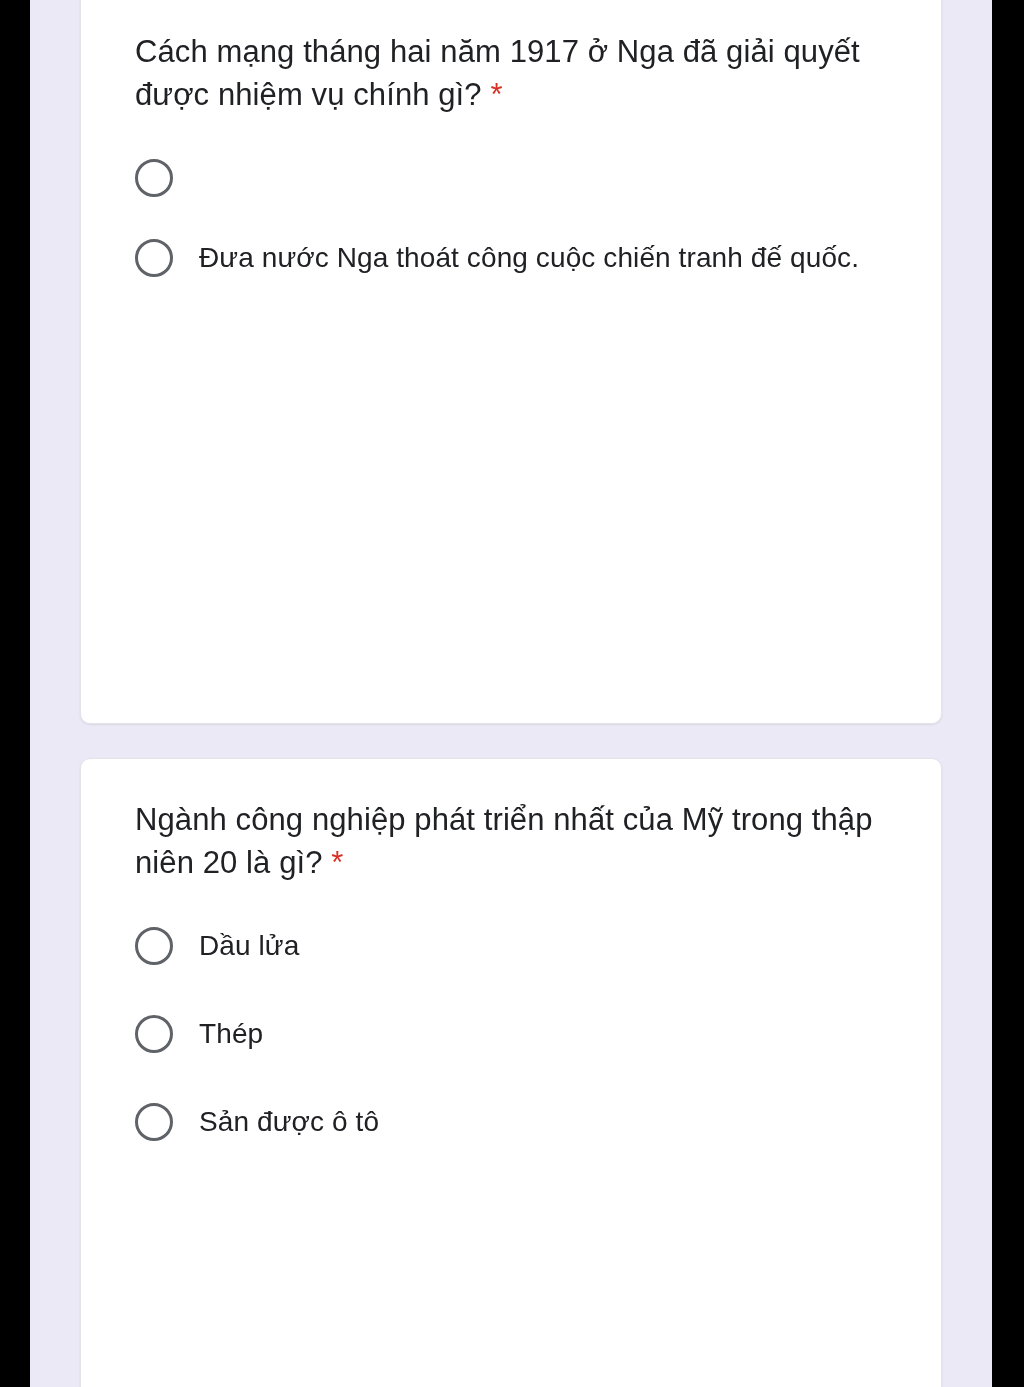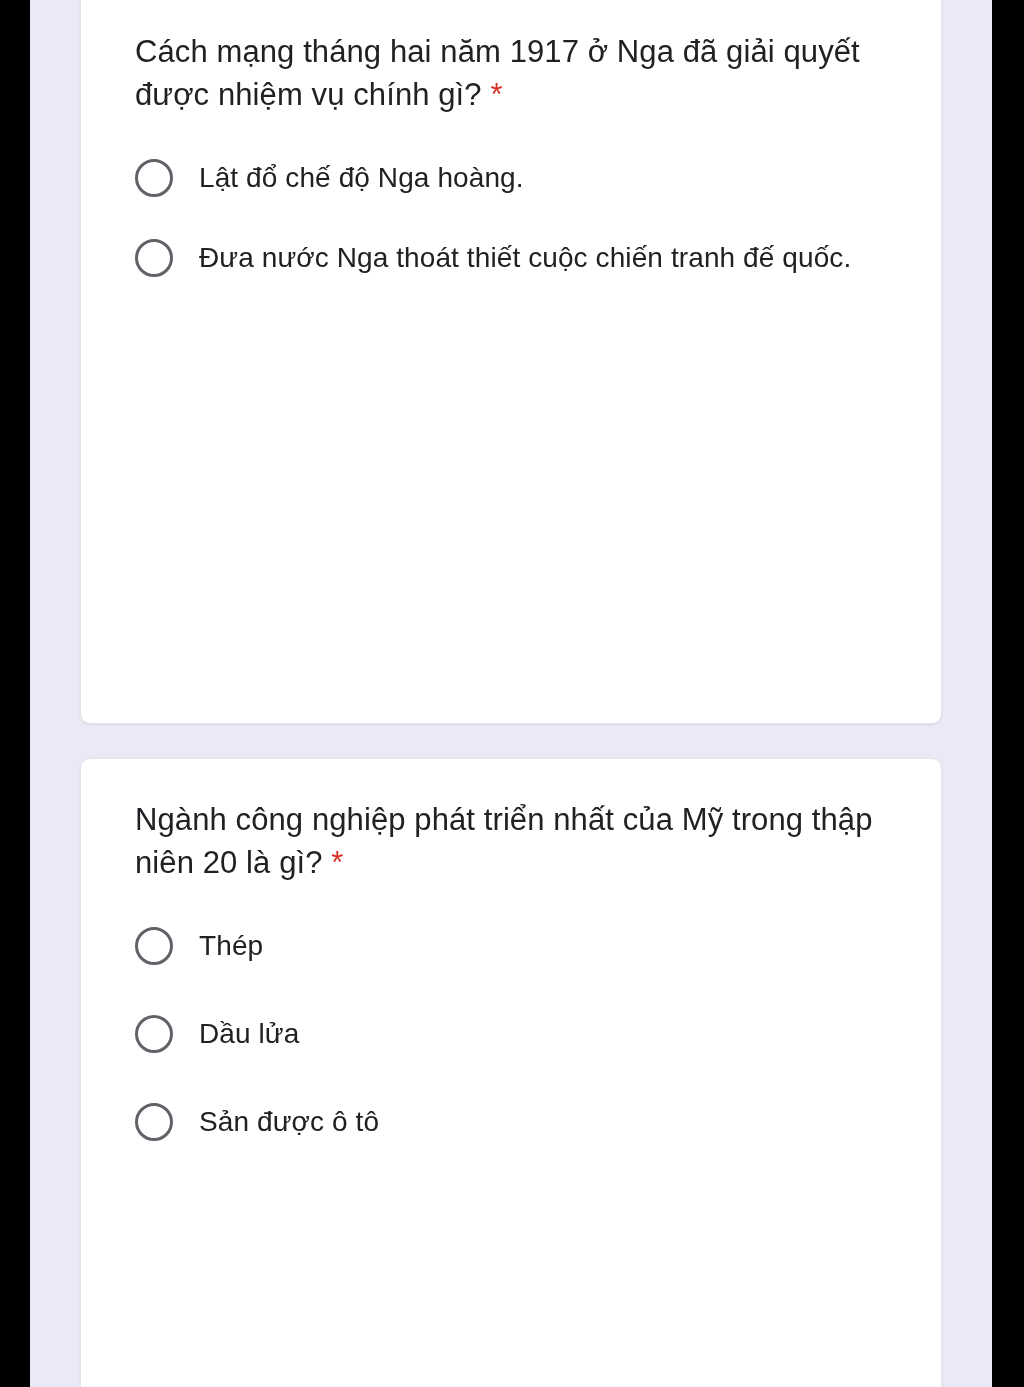--- a/index.html
+++ b/index.html
@@ -116,39 +116,38 @@
   <div class="page-bg"></div>
   <div class="right-black"></div>
 
   <div class="content">
 
     <div class="card card-1">
       <div class="q-title"><span>Cách mạng tháng hai năm 1917 ở Nga đã giải quyết được nhiệm vụ chính gì?</span> <span class="req-star">*</span></div>
       <div class="options">
         <div class="opt">
           <span class="radio"></span>
-          <span class="opt-label">Lật đổ chế độ Nga hoàng.</span>
         </div>
         <div class="opt">
           <span class="radio"></span>
-          <span class="opt-label">Đưa nước Nga thoát thiết cuộc chiến tranh đế quốc.</span>
+          <span class="opt-label">Đưa nước Nga thoát công cuộc chiến tranh đế quốc.</span>
         </div>
       </div>
     </div>
 
     <div class="card card-2">
       <div class="q-title"><span>Ngành công nghiệp phát triển nhất của Mỹ trong thập niên 20 là gì?</span> <span class="req-star">*</span></div>
       <div class="options">
         <div class="opt">
           <span class="radio"></span>
-          <span class="opt-label">Thép</span>
+          <span class="opt-label">Dầu lửa</span>
         </div>
         <div class="opt">
           <span class="radio"></span>
-          <span class="opt-label">Dầu lửa</span>
+          <span class="opt-label">Thép</span>
         </div>
         <div class="opt">
           <span class="radio"></span>
           <span class="opt-label">Sản được ô tô</span>
         </div>
       </div>
     </div>
 
   </div>
 </div>

